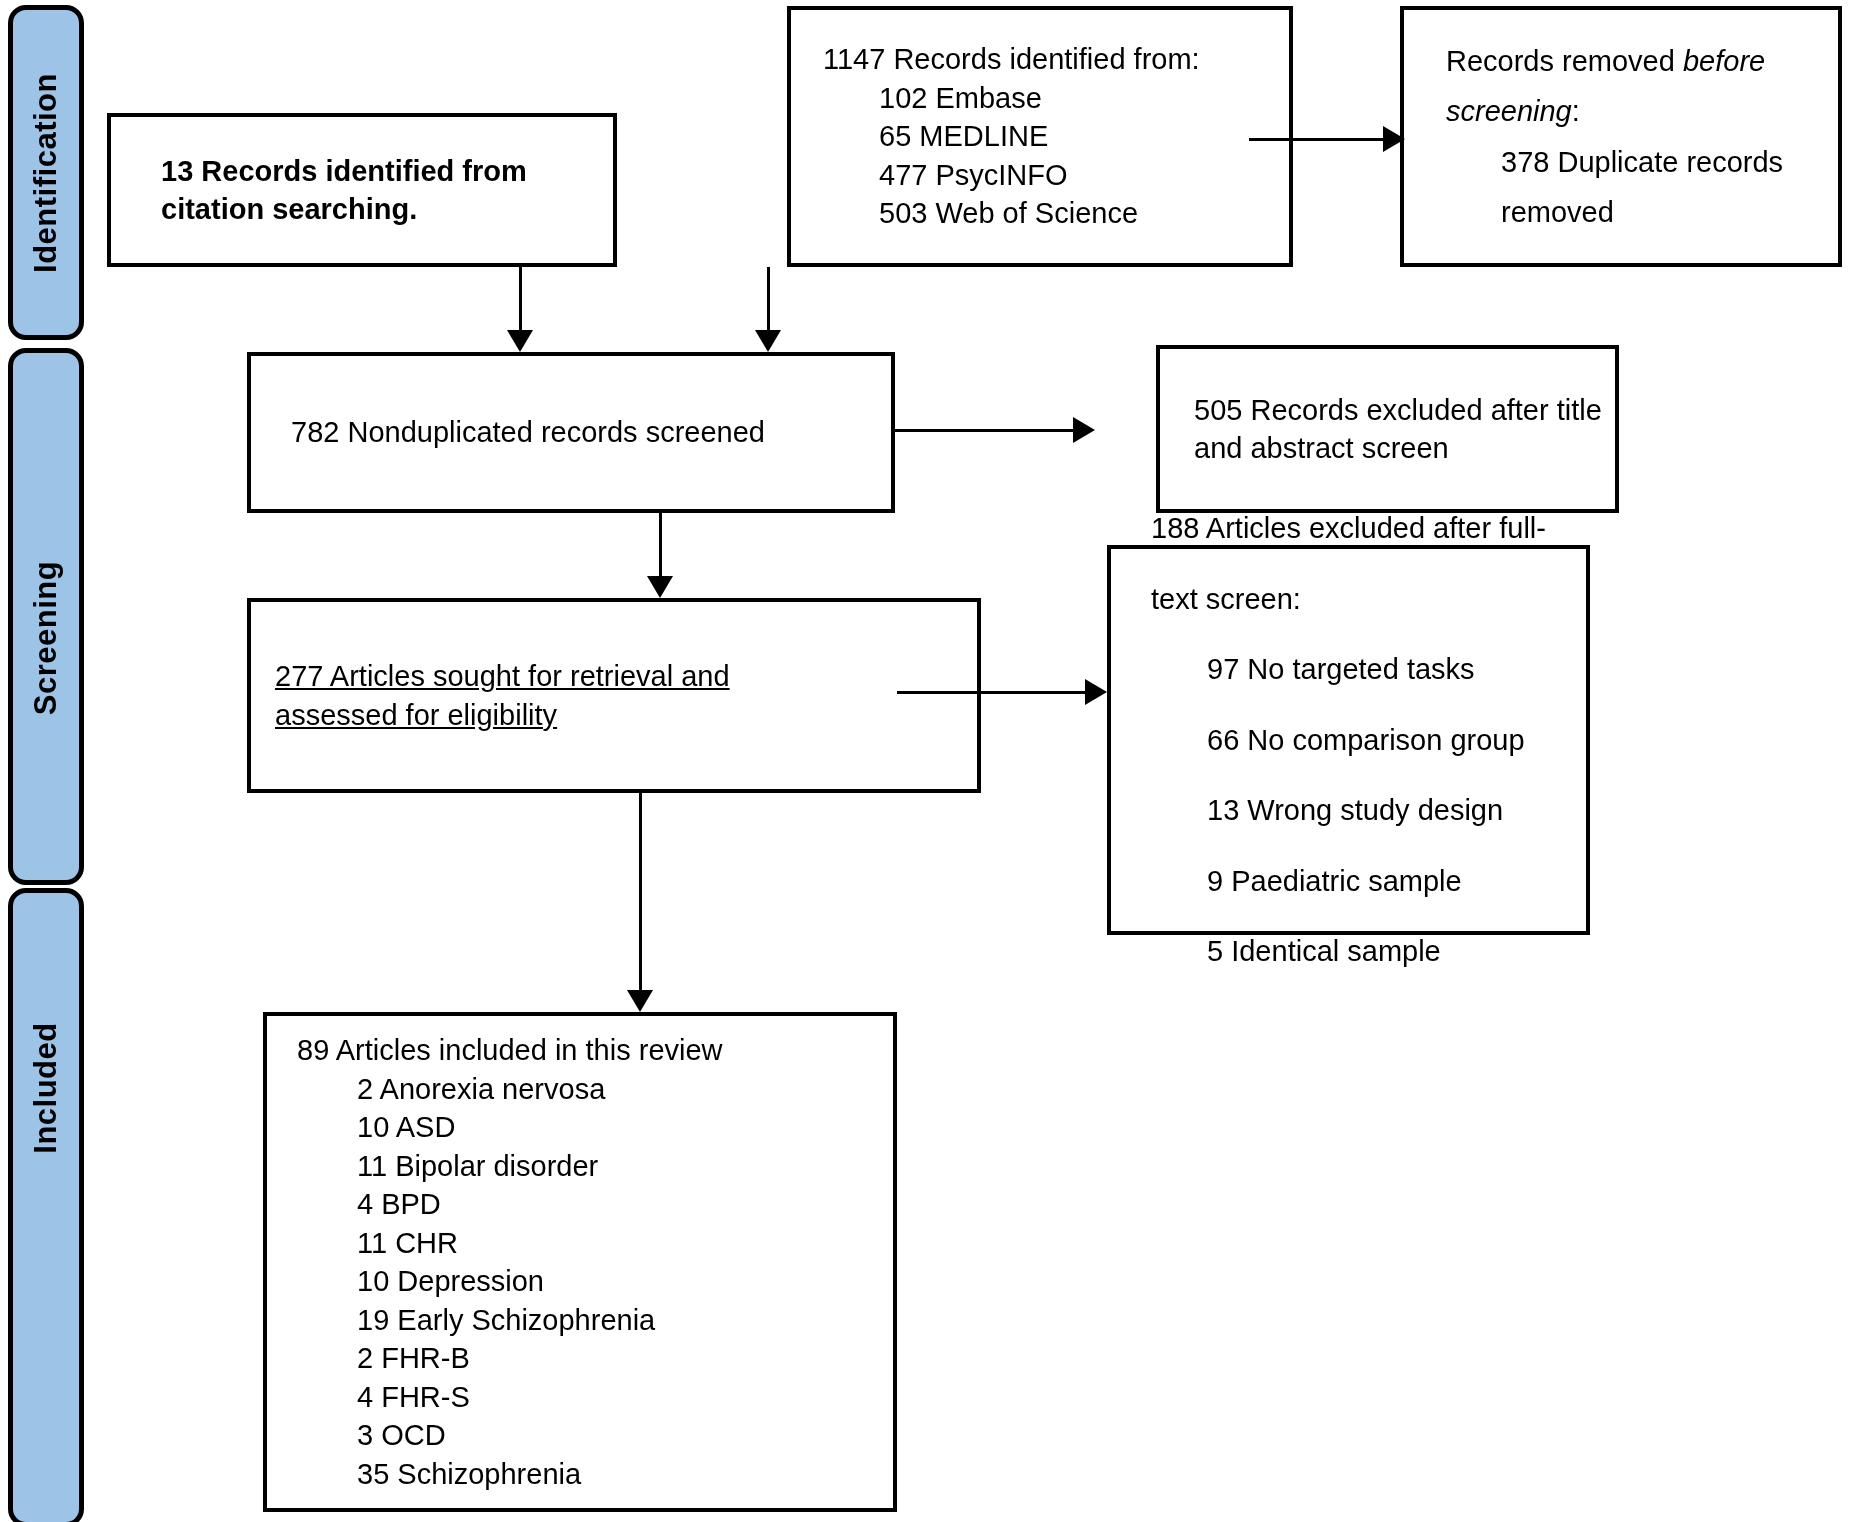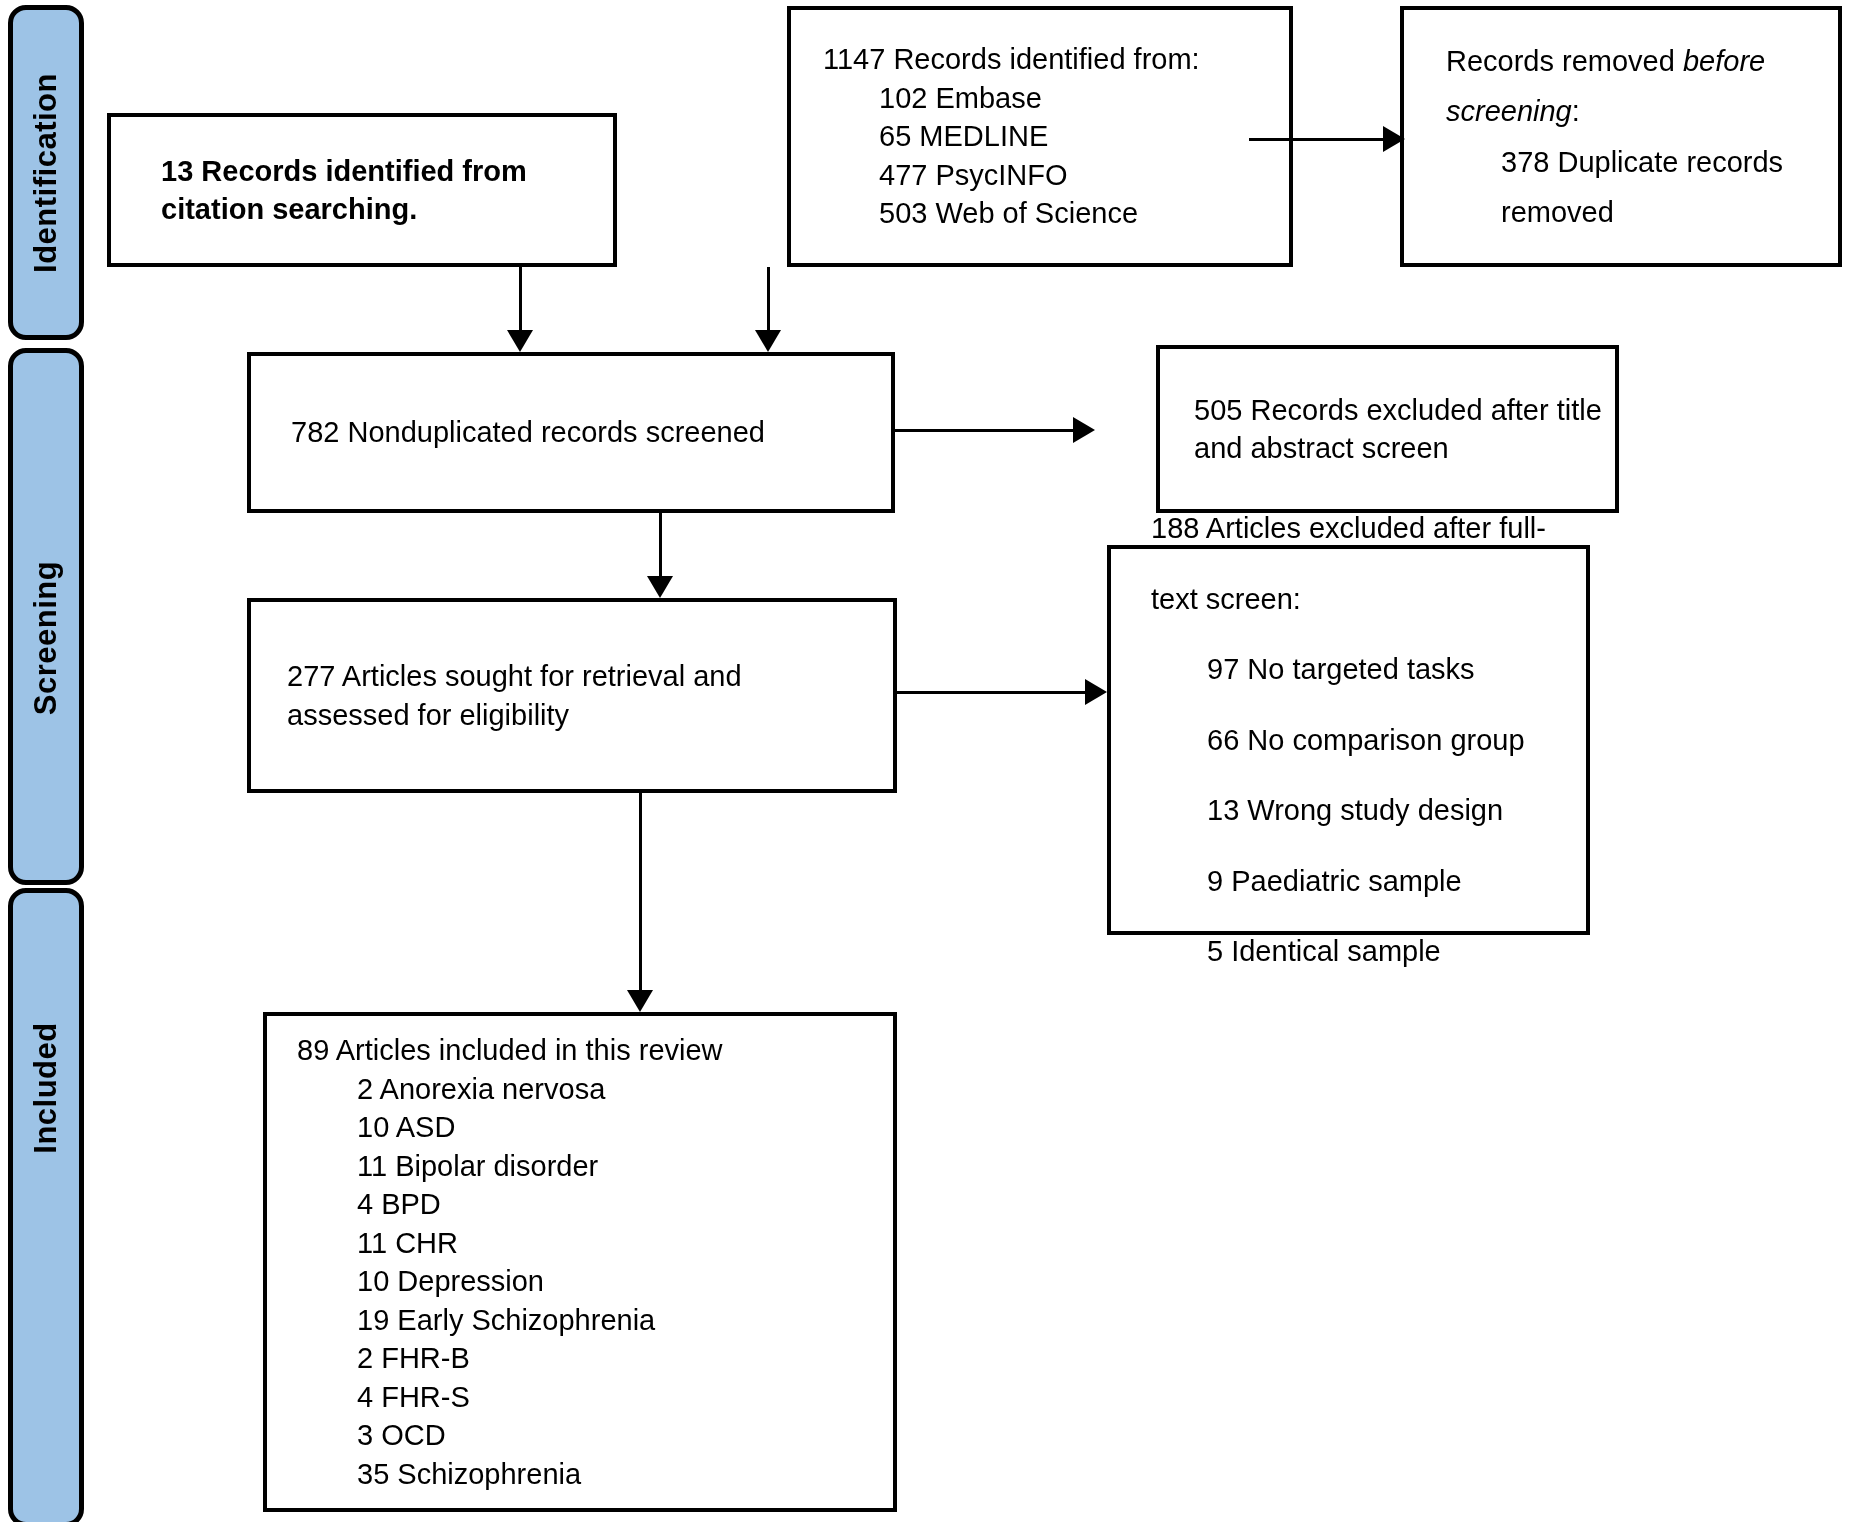--- a/index.html
+++ b/index.html
@@ -51,21 +51,21 @@
   .fbox .line { white-space:nowrap; }
   .fbox .line.ind { padding-left:56px; }
   .fbox .it { font-style:italic; }
 
   #box-citation-search   { left:107px;  top:113px; width:510px; height:154px; padding-left:50px;font-weight:bold; }
   #box-database-search   { left:743px;  top:6px;   width:506px; height:261px; padding-left:32px;margin-left:44px; }
   #box-records-removed   { left:1400px; top:6px;   width:442px; height:261px; padding-left:42px;gap:12px; }
   #box-records-removed .line.ind { padding-left:55px; }
   #box-records-screened  { left:247px;  top:352px; width:648px; height:161px; padding-left:40px; }
   #box-records-excluded  { left:1156px; top:345px; width:463px; height:168px; padding-left:34px; }
-  #box-articles-sought   { left:247px;  top:598px; width:650px; height:195px; padding-left:36px; }
+  #box-articles-sought   { left:247px;  top:598px; width:734px; height:195px; padding-left:24px;text-decoration:underline; }
   #box-articles-excluded { left:1107px; top:545px; width:483px; height:390px; padding-left:40px;gap:32px; }
   #box-articles-included { left:263px;  top:1012px; width:634px; height:500px; padding-left:30px; }
   #box-articles-included .line.ind { padding-left:60px; }
 
   
   .aline-v { position:absolute; width:3px; background:#000000; }
   .aline-h { position:absolute; height:3px; background:#000000; }
   .ahead-down {
     position:absolute; width:0; height:0;
     border-left:13px solid transparent;

